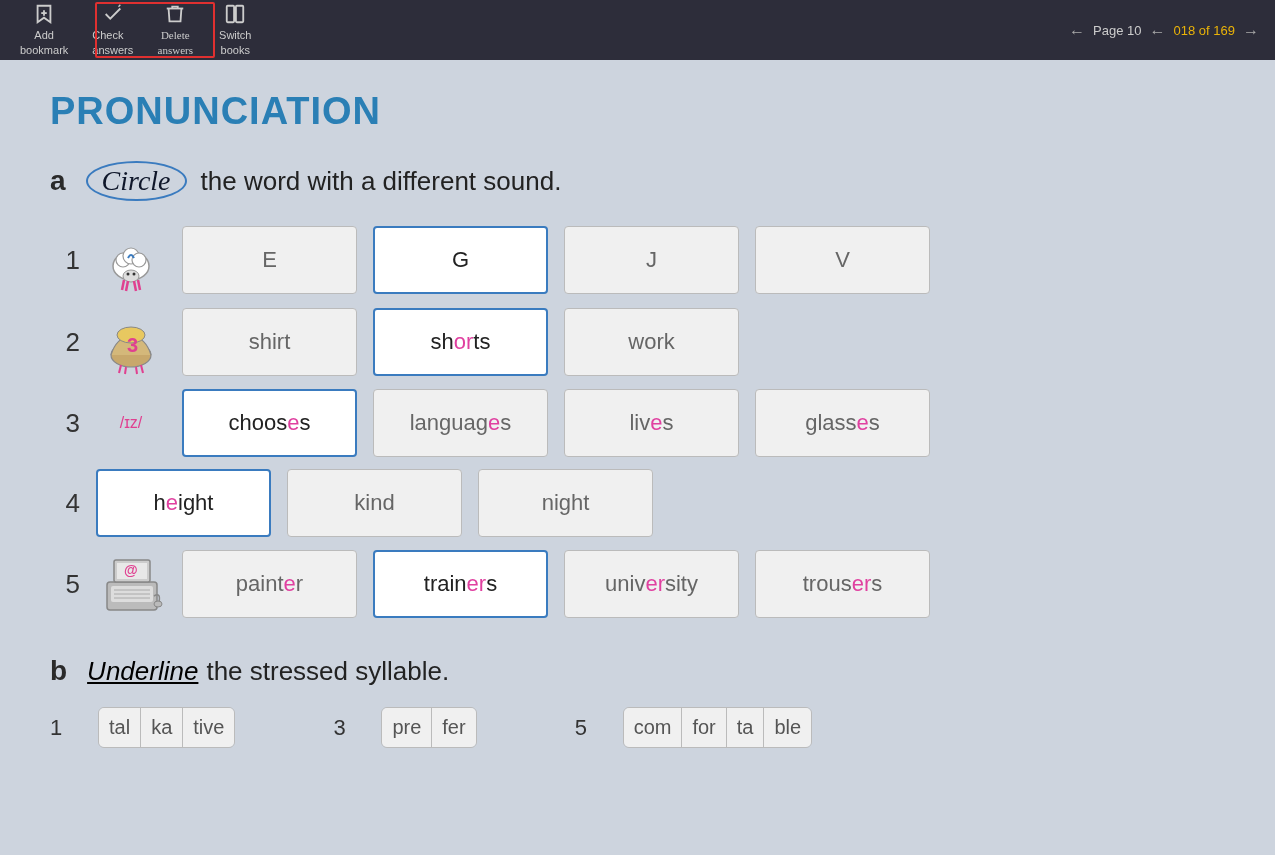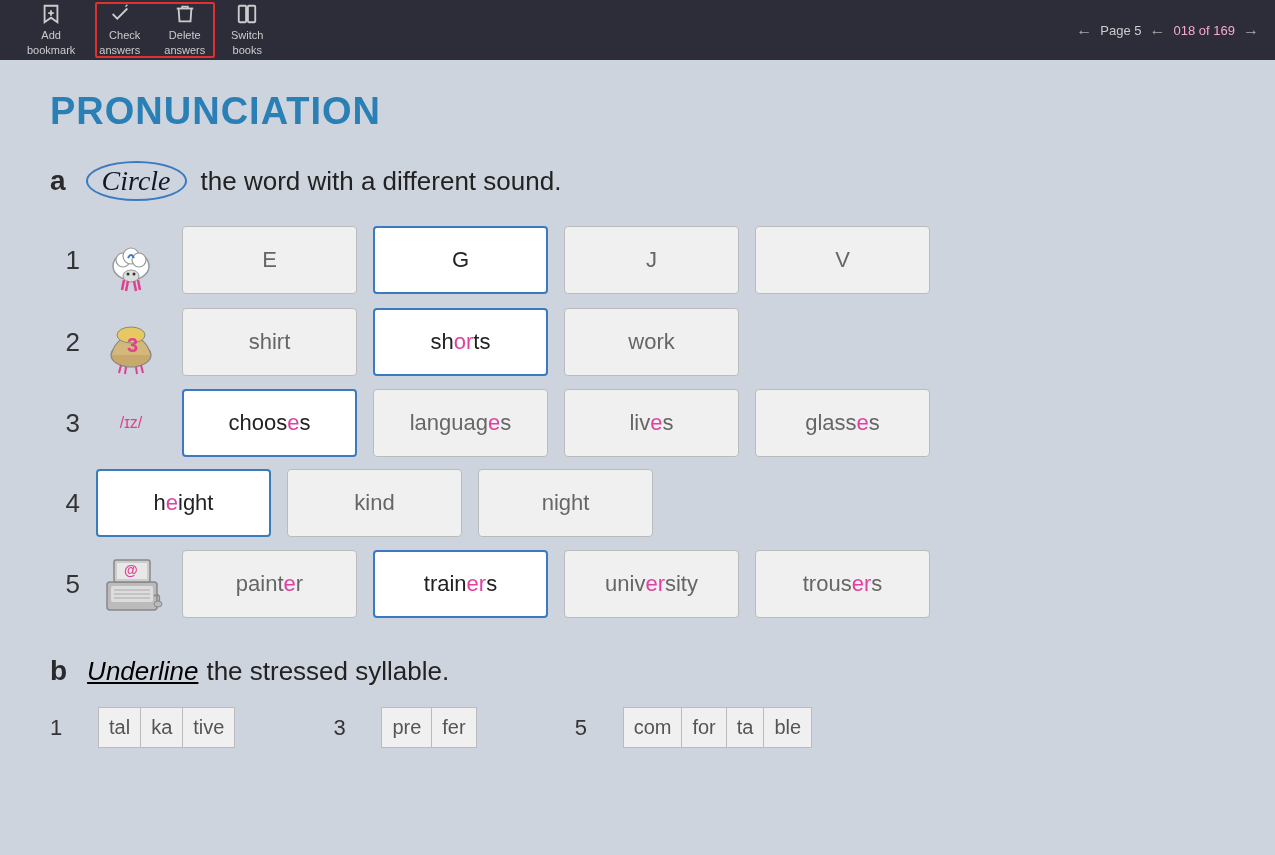--- a/index.html
+++ b/index.html
@@ -10,21 +10,21 @@
       min-height: 855px;
       overflow-x: hidden;
     }
 
     
     .toolbar {
       background: #2d2d3a;
       display: flex;
       align-items: center;
       height: 60px;
-      padding: 0 15px;
+      padding: 0 8px;
       position: relative;
     }
     .toolbar-btn {
       display: flex;
       flex-direction: column;
       align-items: center;
       justify-content: center;
       color: #ccc;
       font-size: 11px;
       padding: 6px 12px;
@@ -189,21 +189,21 @@
       display: flex;
       align-items: center;
       gap: 18px;
       margin-bottom: 12px;
     }
 
     .syllable-group {
       display: flex;
       align-items: center;
       border: 1.5px solid #bbb;
-      border-radius: 0;
+      border-radius: 6px;
       overflow: hidden;
     }
 
     .syllable-part {
       padding: 8px 10px;
       font-size: 20px;
       color: #555;
       font-family: Arial, sans-serif;
       border-right: 1.5px solid #bbb;
       background: #f0f0f0;
@@ -253,48 +253,48 @@
 bookmark</span>
   </div>
 
   <div class="highlight-box"></div>
 
   <div class="toolbar-btn">
     <svg class="tb-icon" viewBox="0 0 24 24">
       <polyline points="4,12 9,17 20,6" stroke="#ccc" stroke-width="2" fill="none"></polyline>
       <line x1="18" y1="4" x2="20" y2="2" stroke="#ccc" stroke-width="1.5" fill="none"></line>
     </svg>
-    <span style="white-space:pre;font-family:Arial,sans-serif;font-size:11px;color:#ccc;text-align:right;">Check
+    <span style="white-space:pre;font-family:Arial,sans-serif;font-size:11px;color:#ccc;text-align:left;">Check
 answers</span>
   </div>
 
   <div class="toolbar-btn">
     <svg class="tb-icon" viewBox="0 0 24 24">
       <polyline points="3,6 5,6 21,6" stroke="#ccc" stroke-width="2"></polyline>
       <path d="M19,6l-1,14H6L5,6" stroke="#ccc" stroke-width="2" fill="none"></path>
       <path d="M9,6V4h6v2" stroke="#ccc" stroke-width="2" fill="none"></path>
     </svg>
-    <span style="white-space:pre;font-family:Liberation Sans, sans-serif;font-size:11px;color:#ccc;">Delete
+    <span style="white-space:pre;font-family:Liberation Serif, serif;font-size:11px;color:#ccc;">Delete
 answers</span>
   </div>
 
   <div class="toolbar-btn">
     <svg class="tb-icon" viewBox="0 0 24 24">
       <rect x="3" y="3" width="8" height="18" rx="1" stroke="#ccc" stroke-width="2" fill="none"></rect>
       <rect x="13" y="3" width="8" height="18" rx="1" stroke="#ccc" stroke-width="2" fill="none"></rect>
     </svg>
     <span style="white-space:pre;font-family:Arial,sans-serif;font-size:11px;color:#ccc;text-align:center;">Switch
 books</span>
   </div>
 
   <div class="toolbar-right">
     <span class="arrow-btn">←</span>
-    <span style="font-family:Arial,sans-serif;font-size:13px;color:#ccc;">Page 5</span>
+    <span style="font-family:Arial,sans-serif;font-size:13px;color:#ccc;">Page 10</span>
     <span class="arrow-btn">←</span>
-    <span style="font-family:Arial,sans-serif;font-size:13px;color:#f9a8d4;">018 of 169</span>
+    <span style="font-family:Arial,sans-serif;font-size:13px;color:#eab308;">018 of 169</span>
     <span class="arrow-btn">→</span>
   </div>
 </div>
 
 <div class="content">
 
   <div class="page-title">PRONUNCIATION</div>
 
   <div class="instruction-row">
     <span class="section-label">a</span>

